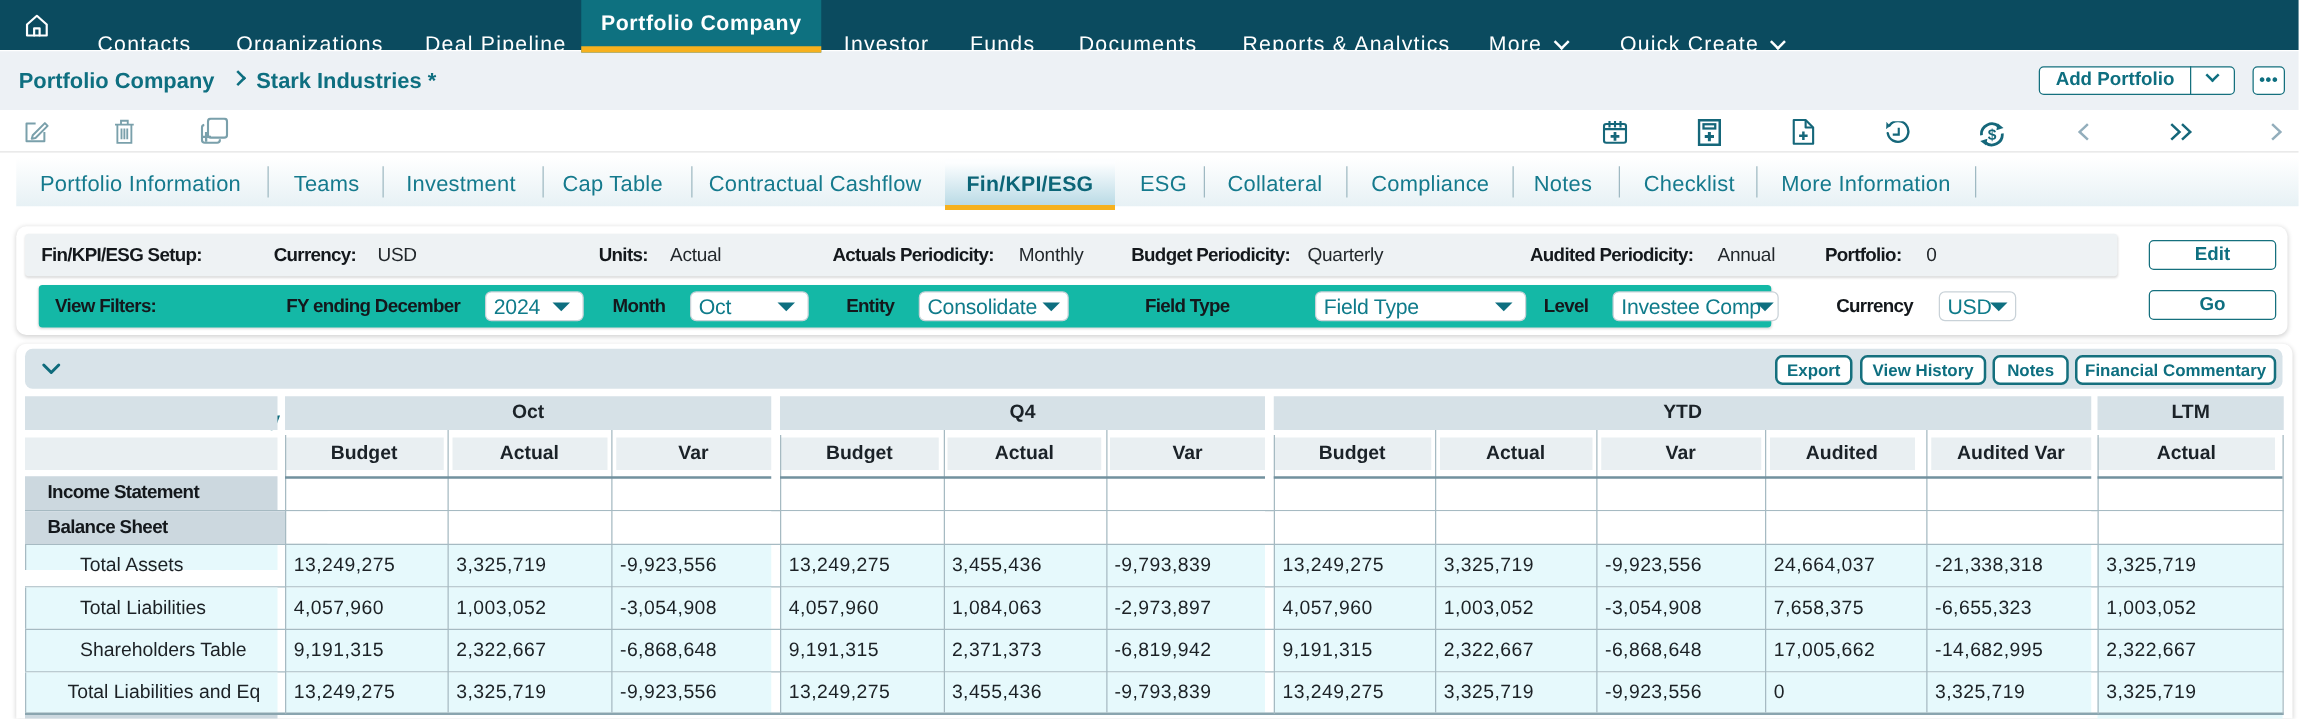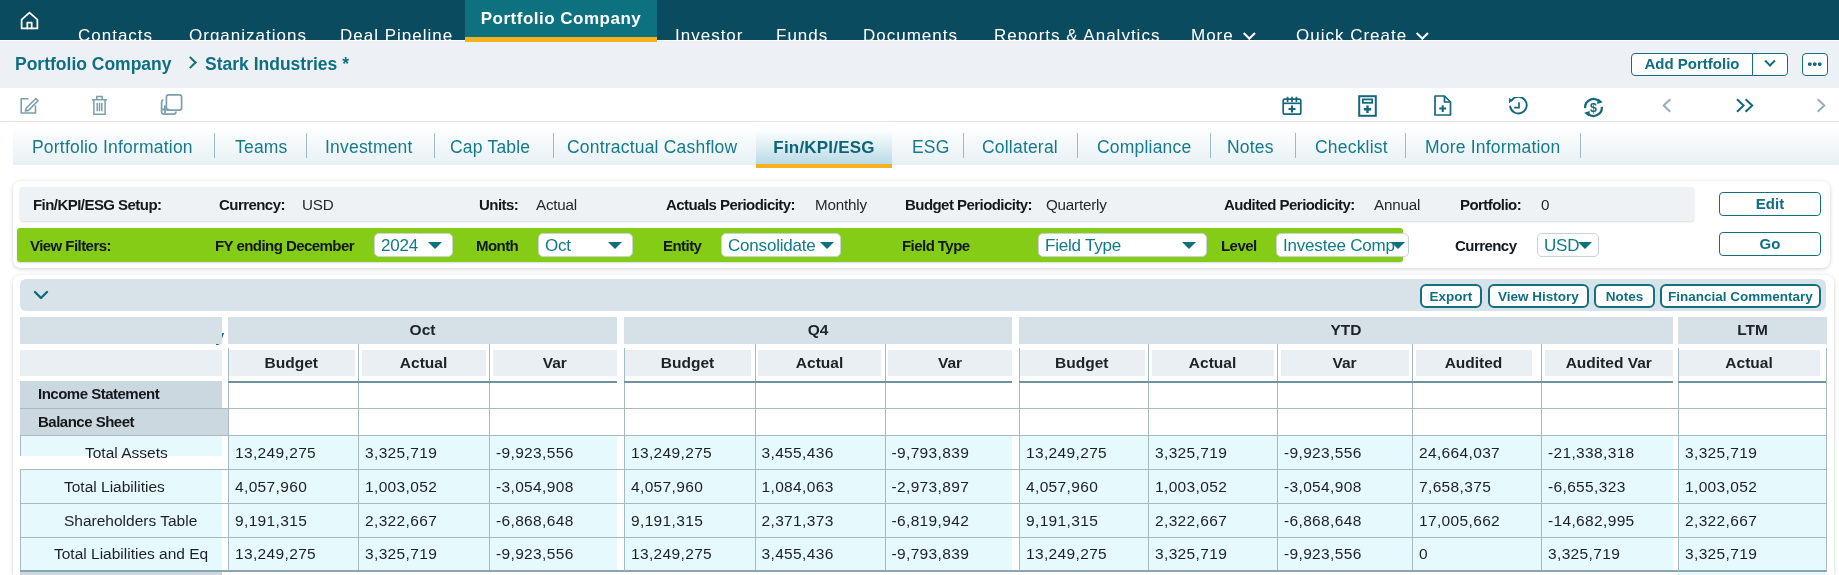--- a/index.html
+++ b/index.html
@@ -38,21 +38,21 @@
     background:linear-gradient(#fdfeff 8%, #b5d8e4 96%); }
   #activetab .t { position:absolute; width:100%; text-align:center; height:37px; line-height:41px;
     color:#0c6577; font-size:17px; font-weight:bold; letter-spacing:0.2px; }
   #activetab .bar { position:absolute; left:0; bottom:0; width:100%; height:4.5px; background:#f6b11e; }
 
   
   #card1 { position:absolute; left:13px; top:181px; width:1817px; height:87px; background:#fff;
     border-radius:8px; box-shadow:0 1px 4px rgba(0,0,0,0.18); }
   #setuprow { position:absolute; left:7px; top:6px; width:1674px; height:34px; background:#eef2f4;
     border-radius:3px; box-shadow:0 1px 2px rgba(0,0,0,0.15); }
-  #filterrow { position:absolute; left:4px; top:46.5px; width:1386px; height:34px; background:#84cc16;
+  #filterrow { position:absolute; left:18px; top:46.5px; width:1386px; height:34px; background:#14b8a6;
     border-radius:3px; box-shadow:0 1px 2px rgba(0,0,0,0.15); }
   .lbl { position:absolute; font-size:15px; font-weight:bold; color:#14181c; top:50%;
     transform:translateY(-50%); white-space:nowrap; letter-spacing:-0.55px; }
   .val { position:absolute; font-size:15.2px; color:#23282c; top:50%; transform:translateY(-50%);
     white-space:nowrap; letter-spacing:-0.2px; }
   .btn { position:absolute; background:#fff; border:1.5px solid #15707e; border-radius:4px;
     color:#0e6f80; font-weight:bold; text-align:center; }
   .dd { position:absolute; background:#fff; border:1px solid #c9d2d8; border-radius:5px;
     height:24px; top:50%; transform:translateY(-50%); }
   .dd .txt { position:absolute; left:6px; top:0; height:22px; line-height:23px; color:#0f7b8a;
@@ -294,21 +294,21 @@
       <div class="abs" style="left:611px;top:105.5px;width:388px;height:27.0px;background:#fff"></div>
       <div class="abs" style="left:1006px;top:105.5px;width:654px;height:27.0px;background:#fff"></div>
       <div class="abs" style="left:1665px;top:105.5px;width:148px;height:27.0px;background:#fff"></div>
       <div class="hline" style="left:7px;top:132.5px;width:1806.5px"></div>
       <div class="seclbl" style="left:7px;top:133.5px;width:242px;height:26.0px;line-height:26.0px;padding-left:18px">Balance Sheet</div>
       <div class="abs" style="left:215px;top:133.5px;width:389px;height:26.0px;background:#fff"></div>
       <div class="abs" style="left:611px;top:133.5px;width:388px;height:26.0px;background:#fff"></div>
       <div class="abs" style="left:1006px;top:133.5px;width:654px;height:26.0px;background:#fff"></div>
       <div class="abs" style="left:1665px;top:133.5px;width:148px;height:26.0px;background:#fff"></div>
       <div class="hline" style="left:7px;top:159.5px;width:1806.5px"></div>
-      <div class="datacell" style="left:7px;top:160.5px;width:201.5px;height:20px;line-height:33.0px;padding-left:64px;border-left:1px solid #a6bac2;letter-spacing:0">Total Assets</div>
+      <div class="datacell" style="left:7px;top:160.5px;width:201.5px;height:20px;line-height:33.0px;padding-left:43px;border-left:1px solid #a6bac2;letter-spacing:0">Total Assets</div>
       <div class="datacell" style="left:215px;top:160.5px;width:130px;height:33.0px;line-height:33.0px;padding-left:7px">13,249,275</div>
       <div class="datacell" style="left:345px;top:160.5px;width:131px;height:33.0px;line-height:33.0px;padding-left:7px">3,325,719</div>
       <div class="datacell" style="left:476px;top:160.5px;width:128px;height:33.0px;line-height:33.0px;padding-left:7px">-9,923,556</div>
       <div class="datacell" style="left:611px;top:160.5px;width:130.5px;height:33.0px;line-height:33.0px;padding-left:7px">13,249,275</div>
       <div class="datacell" style="left:741.5px;top:160.5px;width:130.0px;height:33.0px;line-height:33.0px;padding-left:7px">3,455,436</div>
       <div class="datacell" style="left:871.5px;top:160.5px;width:127.5px;height:33.0px;line-height:33.0px;padding-left:7px">-9,793,839</div>
       <div class="datacell" style="left:1006px;top:160.5px;width:129px;height:33.0px;line-height:33.0px;padding-left:7px">13,249,275</div>
       <div class="datacell" style="left:1135px;top:160.5px;width:129px;height:33.0px;line-height:33.0px;padding-left:7px">3,325,719</div>
       <div class="datacell" style="left:1264px;top:160.5px;width:135px;height:33.0px;line-height:33.0px;padding-left:7px">-9,923,556</div>
       <div class="datacell" style="left:1399px;top:160.5px;width:129px;height:33.0px;line-height:33.0px;padding-left:7px">24,664,037</div>

